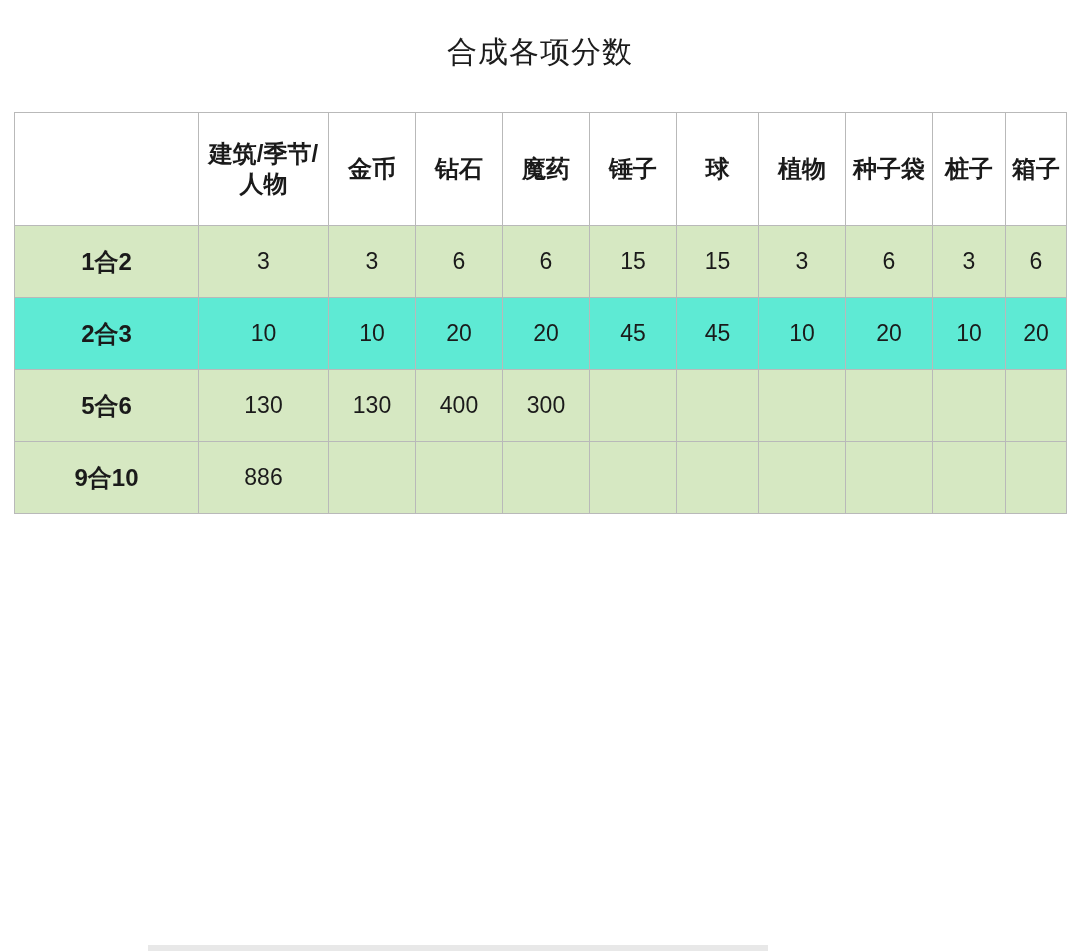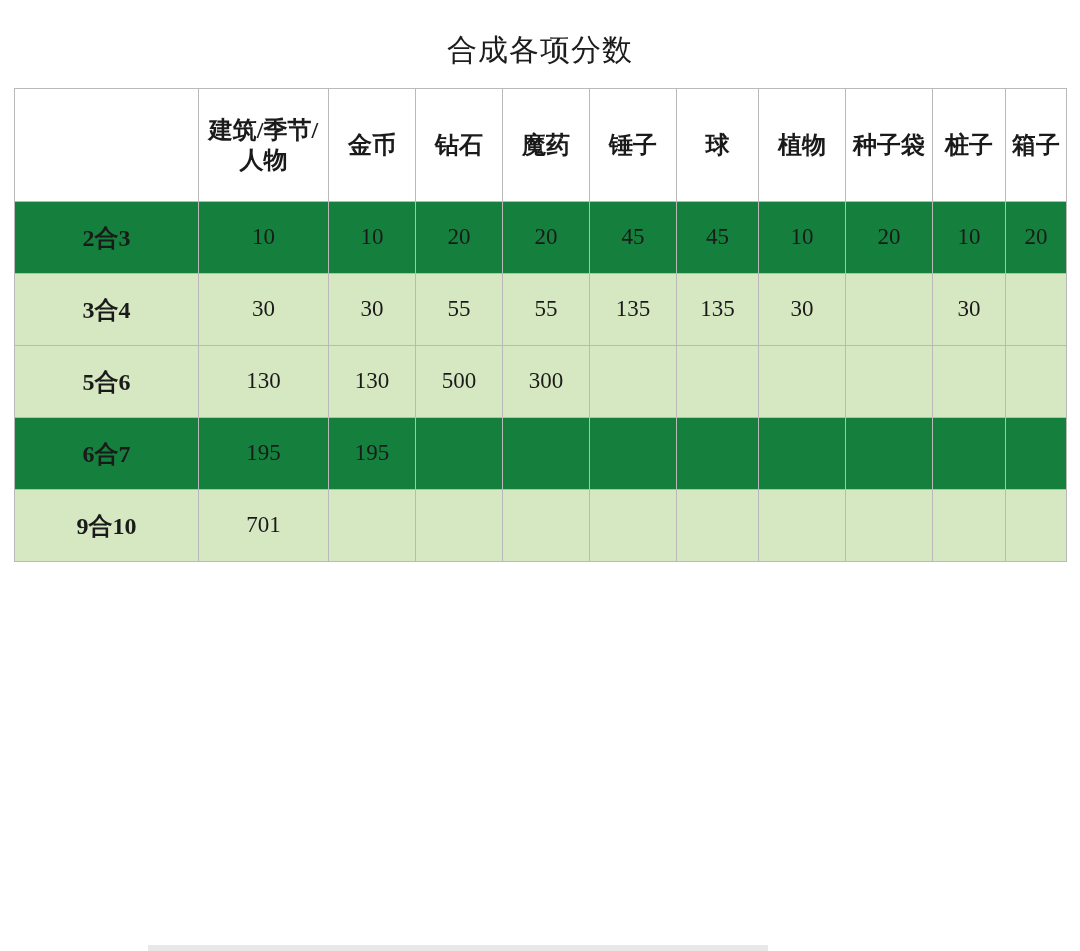--- a/index.html
+++ b/index.html
@@ -22,28 +22,26 @@
   }
   .title {
     text-align: center;
     font-size: 30px;
     font-weight: 400;
     color: #1c1c1c;
     padding-top: 34px;
     padding-bottom: 0;
     letter-spacing: 1px;
     line-height: 1.2;
-    font-family: Liberation Mono, monospace;
   }
   .table-wrap {
     position: absolute;
-    top: 88px;
+    top: 112px;
     left: 14px;
     width: 1052px;
-    font-family: Liberation Serif, serif;
   }
   table.score-table {
     border-collapse: collapse;
     width: 1052px;
     table-layout: fixed;
   }
   table.score-table td,
   table.score-table th {
     border: 1px solid #b9b9b9;
     text-align: center;
@@ -68,21 +66,21 @@
     height: 71px;
   }
   table.score-table tbody td.rowlabel {
     font-weight: 700;
     font-size: 24px;
   }
   tr.shaded td {
     background: #d6e8c2;
   }
   tr.plain td {
-    background: #15803d;
+    background: #5eead4;
   }
   
   col.c0 { width: 184px; }
   col.c1 { width: 130px; }
   col.c2 { width: 87px; }
   col.c3 { width: 87px; }
   col.c4 { width: 87px; }
   col.c5 { width: 87px; }
   col.c6 { width: 82px; }
   col.c7 { width: 87px; }
@@ -129,75 +127,62 @@
           <th>魔药</th>
           <th>锤子</th>
           <th>球</th>
           <th>植物</th>
           <th>种子袋</th>
           <th>桩子</th>
           <th>箱子</th>
         </tr>
       </thead>
       <tbody>
+        <tr class="shaded">
+          <td class="rowlabel">1合2</td>
+          <td>3</td>
+          <td>3</td>
+          <td>6</td>
+          <td>6</td>
+          <td>15</td>
+          <td>15</td>
+          <td>3</td>
+          <td>6</td>
+          <td>3</td>
+          <td>6</td>
+        </tr>
         <tr class="plain">
           <td class="rowlabel">2合3</td>
           <td>10</td>
           <td>10</td>
           <td>20</td>
           <td>20</td>
           <td>45</td>
           <td>45</td>
           <td>10</td>
           <td>20</td>
           <td>10</td>
           <td>20</td>
         </tr>
         <tr class="shaded">
-          <td class="rowlabel">3合4</td>
-          <td>30</td>
-          <td>30</td>
-          <td>55</td>
-          <td>55</td>
-          <td>135</td>
-          <td>135</td>
-          <td>30</td>
-          <td></td>
-          <td>30</td>
-          <td></td>
-        </tr>
-        <tr class="shaded">
           <td class="rowlabel">5合6</td>
           <td>130</td>
           <td>130</td>
-          <td>500</td>
+          <td>400</td>
           <td>300</td>
-          <td></td>
-          <td></td>
-          <td></td>
-          <td></td>
-          <td></td>
-          <td></td>
-        </tr>
-        <tr class="plain">
-          <td class="rowlabel">6合7</td>
-          <td>195</td>
-          <td>195</td>
-          <td></td>
-          <td></td>
           <td></td>
           <td></td>
           <td></td>
           <td></td>
           <td></td>
           <td></td>
         </tr>
         <tr class="shaded">
           <td class="rowlabel">9合10</td>
-          <td>701</td>
+          <td>886</td>
           <td></td>
           <td></td>
           <td></td>
           <td></td>
           <td></td>
           <td></td>
           <td></td>
           <td></td>
           <td></td>
         </tr>

